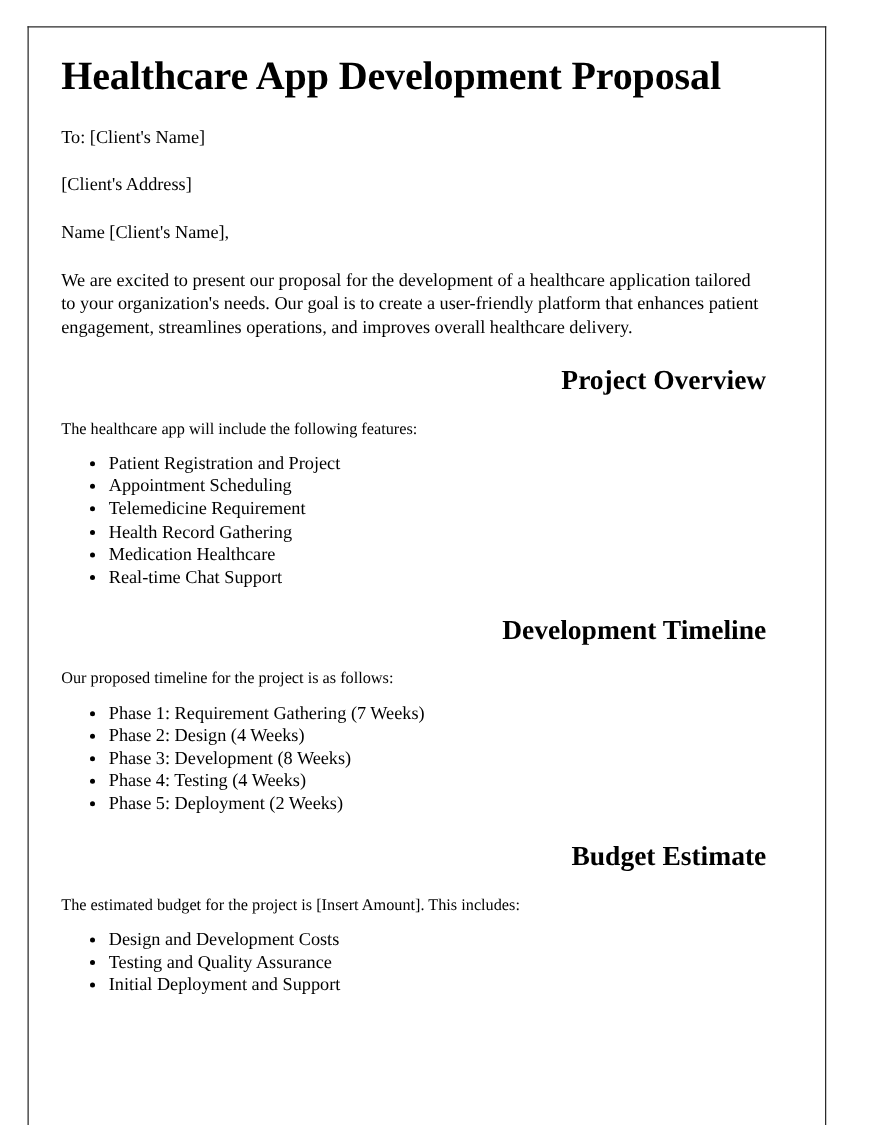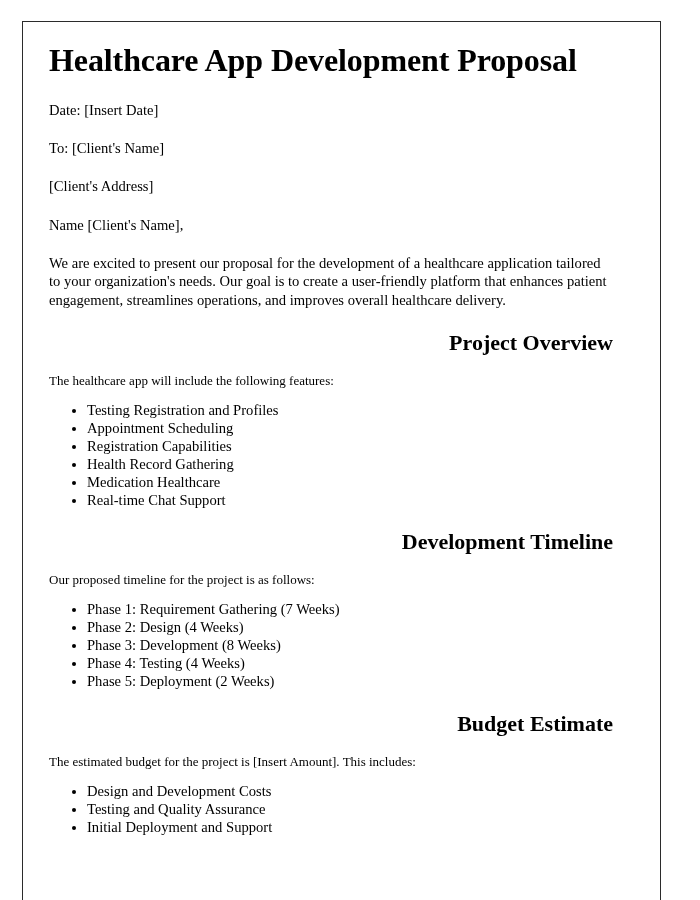--- a/index.html
+++ b/index.html
@@ -84,33 +84,32 @@
   }
 </style>
 </head>
 <body>
 
 <div class="page-sheet">
   <div class="page-body">
 
     <h1 class="doc-title">Healthcare App Development Proposal</h1>
 
-    <p class="meta-line">Date: [Insert Date]</p>
     <p class="meta-line">To: [Client's Name]</p>
     <p class="meta-line">[Client's Address]</p>
     <p class="meta-line">Name [Client's Name],</p>
 
     <p class="para">We are excited to present our proposal for the development of a healthcare application tailored to your organization's needs. Our goal is to create a user-friendly platform that enhances patient engagement, streamlines operations, and improves overall healthcare delivery.</p>
 
     <h2 class="section-heading">Project Overview</h2>
     <p class="lead-line">The healthcare app will include the following features:</p>
     <ul class="bullets">
-      <li>Testing Registration and Profiles</li>
+      <li>Patient Registration and Project</li>
       <li>Appointment Scheduling</li>
-      <li>Registration Capabilities</li>
+      <li>Telemedicine Requirement</li>
       <li>Health Record Gathering</li>
       <li>Medication Healthcare</li>
       <li>Real-time Chat Support</li>
     </ul>
 
     <h2 class="section-heading">Development Timeline</h2>
     <p class="lead-line">Our proposed timeline for the project is as follows:</p>
     <ul class="bullets">
       <li>Phase 1: Requirement Gathering (7 Weeks)</li>
       <li>Phase 2: Design (4 Weeks)</li>

